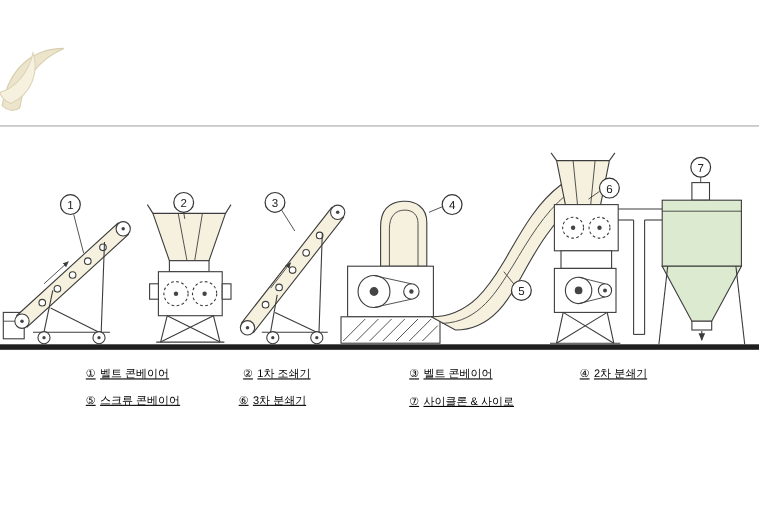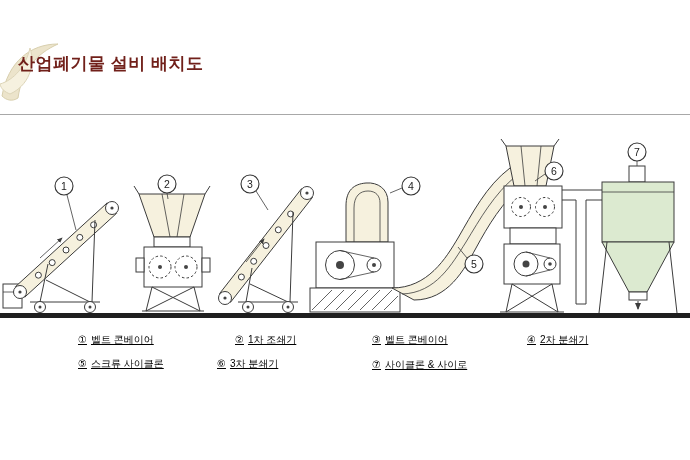--- a/index.html
+++ b/index.html
@@ -222,38 +222,37 @@
       <circle class="callout-circle" cx="554" cy="171" r="9"></circle>
       <text class="callout-text" x="554" y="175">6</text>
     </g>
     <g>
       <line class="ln-thin" x1="637" y1="161" x2="637" y2="166"></line>
       <circle class="callout-circle" cx="637" cy="152" r="9"></circle>
       <text class="callout-text" x="637" y="156">7</text>
     </g>
   </svg>
 
-  <h1 class="title">산업폐기물 설비 배치도</h1>
   <div class="divider"></div>
 
   <div>
     <div class="legend-item" style="left:78px; top:333px;">
       <span class="num">①</span><span>벨트 콘베이어</span>
     </div>
-    <div class="legend-item" style="left:235px; top:333px;">
+    <div class="legend-item" style="left:221px; top:333px;">
       <span class="num">②</span><span>1차 조쇄기</span>
     </div>
     <div class="legend-item" style="left:372px; top:333px;">
       <span class="num">③</span><span>벨트 콘베이어</span>
     </div>
     <div class="legend-item" style="left:527px; top:333px;">
       <span class="num">④</span><span>2차 분쇄기</span>
     </div>
     <div class="legend-item" style="left:78px; top:357px;">
-      <span class="num">⑤</span><span>스크류 사이클론</span>
+      <span class="num">⑤</span><span>스크류 콘베이어</span>
     </div>
     <div class="legend-item" style="left:217px; top:357px;">
       <span class="num">⑥</span><span>3차 분쇄기</span>
     </div>
     <div class="legend-item" style="left:372px; top:358px;">
       <span class="num">⑦</span><span>사이클론 &amp; 사이로</span>
     </div>
   </div>
 
 </div>

